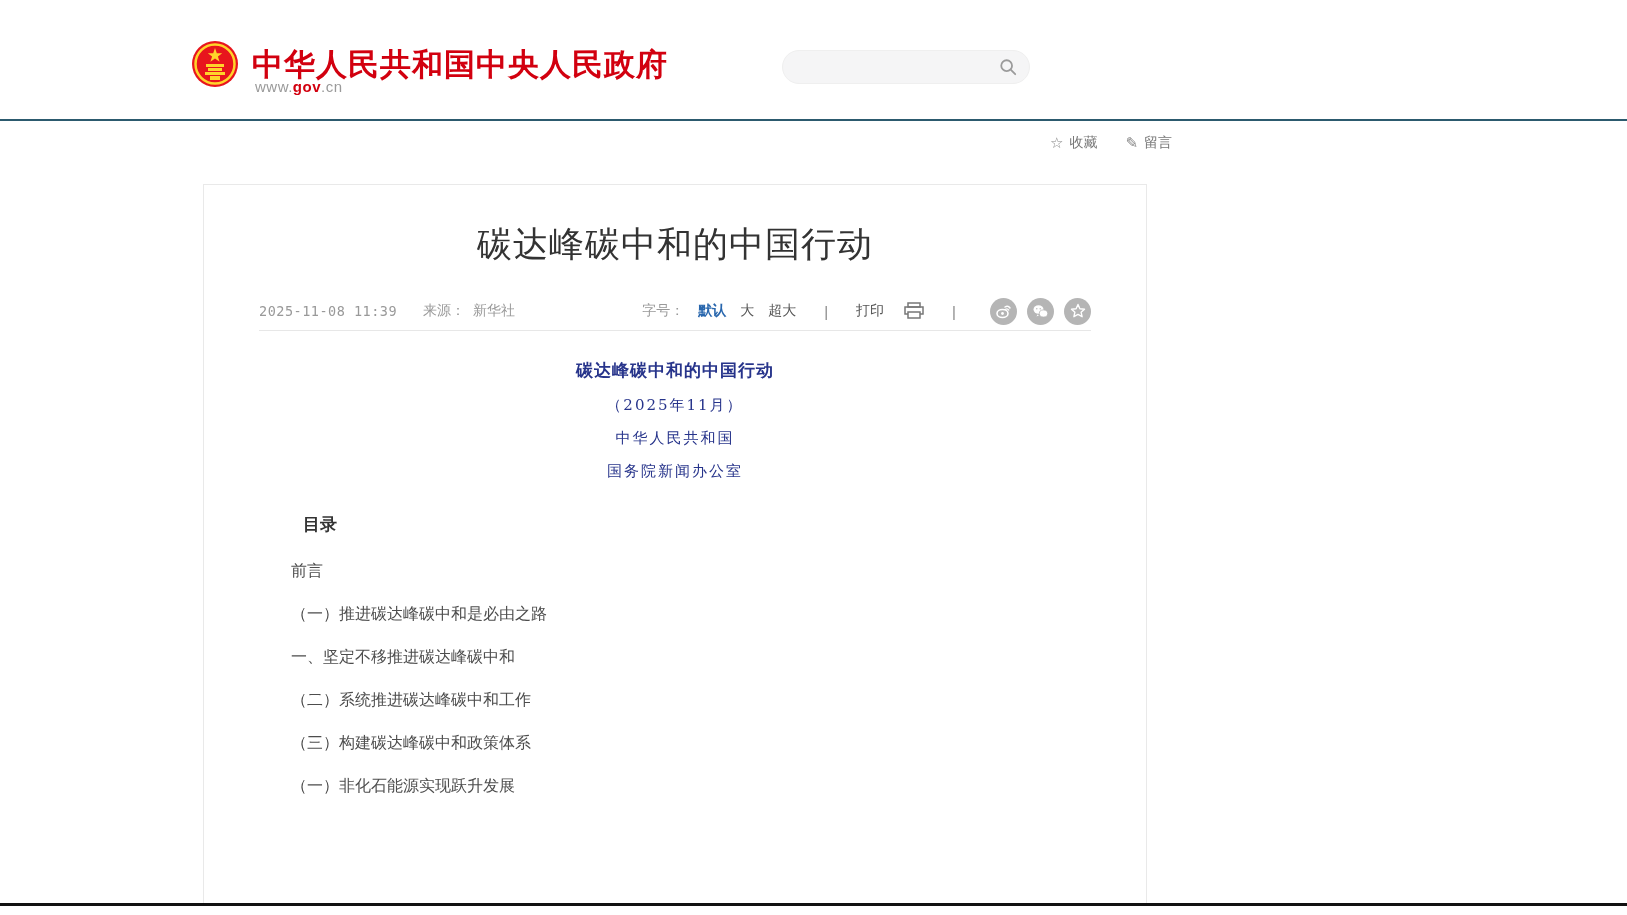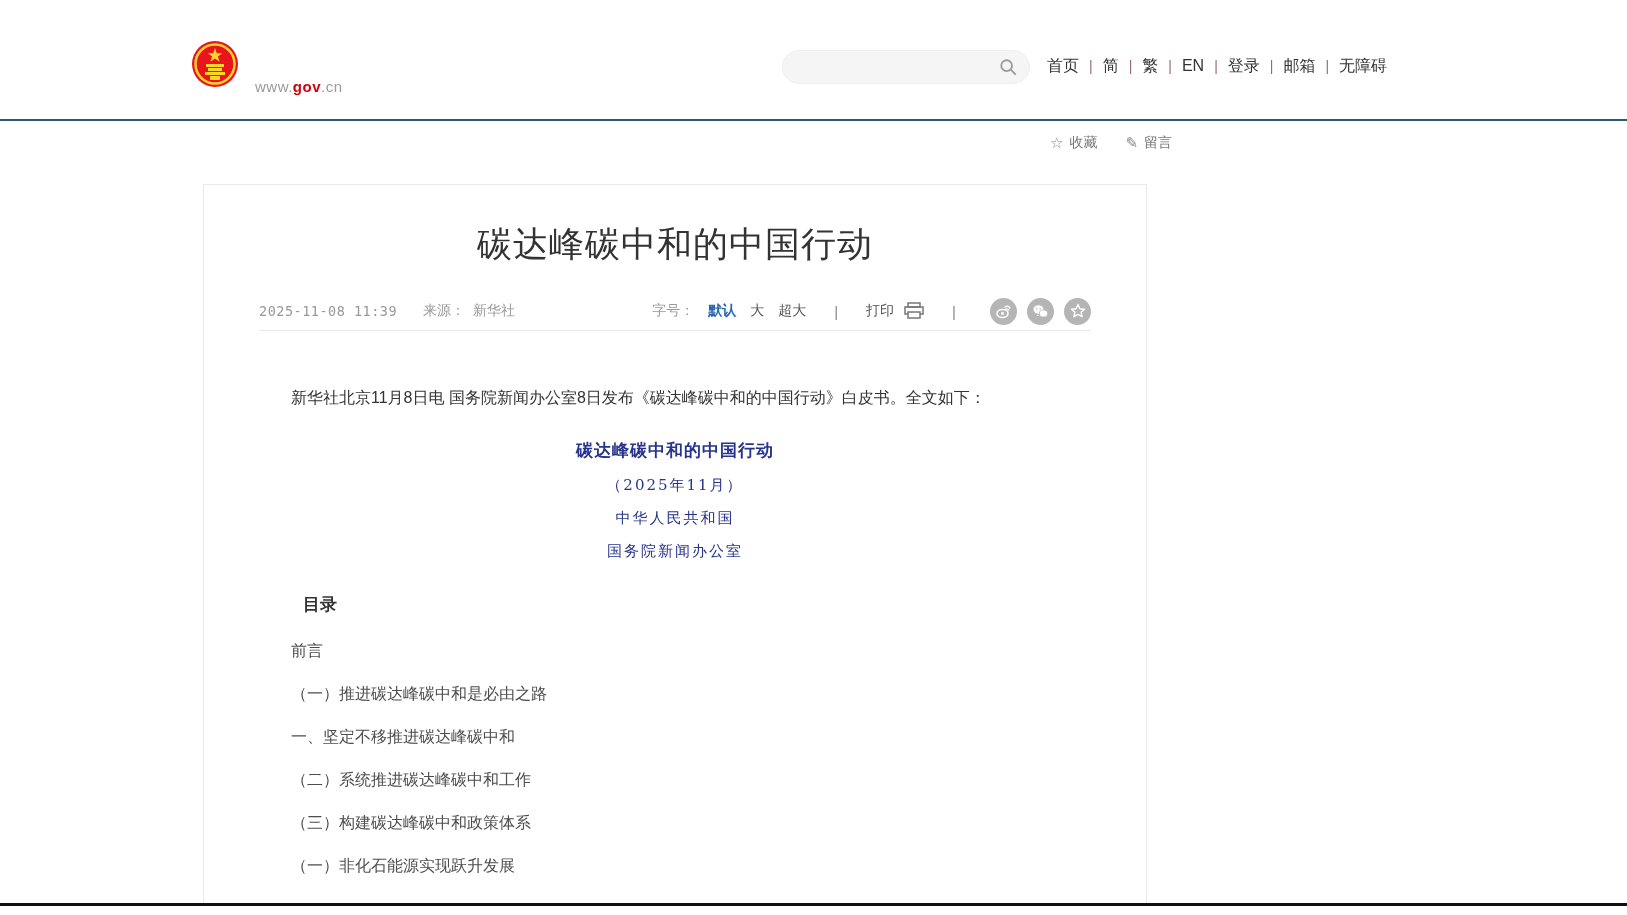--- a/index.html
+++ b/index.html
@@ -63,21 +63,21 @@
     margin-top:32px; height:22px;
     display:flex; align-items:center; justify-content:space-between;
     font-size:14px; color:#999;
   }
   .meta-left { display:flex; align-items:center; gap:26px; }
   .meta-date { font-family:"DejaVu Sans Mono","Liberation Mono",monospace; font-size:13.5px; letter-spacing:0.5px; }
   .meta-right { display:flex; align-items:center; gap:14px; }
   .fz-default { color:#2866ad; font-weight:bold; cursor:pointer; }
   .fz-opt { color:#555; cursor:pointer; }
   .meta-sep { color:#888; margin:0 14px; font-size:15px; }
-  .print-wrap { display:flex; align-items:center; gap:10px; color:#555; cursor:pointer; }
+  .print-wrap { display:flex; align-items:center; gap:20px; color:#555; cursor:pointer; }
   .share-icons { display:flex; align-items:center; gap:10px; margin-left:6px; }
   .share-circle {
     width:27px; height:27px; border-radius:50%; background:#b5b5b5;
     display:flex; align-items:center; justify-content:center; cursor:pointer;
   }
   .meta-divider { margin-top:8px; border-top:1px solid #e7e7e7; }
   
   .lead-para {
     margin-top:54px; font-size:16px; color:#333; line-height:1.6;
     text-indent:2em;
@@ -98,33 +98,31 @@
     <svg width="48" height="48" viewBox="0 0 48 48">
       <circle cx="24" cy="24" r="23" fill="#e8151d"></circle>
       <circle cx="24" cy="24" r="19.5" fill="none" stroke="#ffd42a" stroke-width="2.5"></circle>
       <polygon fill="#ffd42a" points="24,8 25.8,13.2 31.2,13.2 26.9,16.5 28.6,21.7 24,18.5 19.4,21.7 21.1,16.5 16.8,13.2 22.2,13.2"></polygon>
       <rect x="15" y="24" width="18" height="3" fill="#ffd42a"></rect>
       <rect x="17" y="28" width="14" height="3" fill="#ffd42a"></rect>
       <rect x="14" y="32" width="20" height="3" fill="#ffd42a"></rect>
       <rect x="19" y="36" width="10" height="4" fill="#ffd42a"></rect>
     </svg>
   </div>
+  <div class="site-title">中华人民共和国中央人民政府</div>
   <div class="site-url"><span>www.</span><span class="gov">gov</span><span>.cn</span></div>
 
   <div class="search-box">
     <input class="search-input" type="text" placeholder="" style="">
     <svg class="magnifier" viewBox="0 0 20 20">
       <circle cx="8.5" cy="8.5" r="6" fill="none" stroke="#9b9b9b" stroke-width="2"></circle>
       <line x1="13" y1="13" x2="18" y2="18" stroke="#9b9b9b" stroke-width="2" stroke-linecap="round"></line>
     </svg>
   </div>
 
-  <nav class="top-nav">
-    <span class="nav-link">首页</span><span class="sep">|</span><span class="nav-link">简</span><span class="sep">|</span><span class="nav-link">繁</span><span class="sep">|</span><span class="nav-link">EN</span><span class="sep">|</span><span class="nav-link">登录</span><span class="sep">|</span><span class="nav-link">邮箱</span><span class="sep">|</span><span class="nav-link">无障碍</span>
-  </nav>
 </header>
 
 <div class="action-row">
   <span class="action-item">
     <span class="glyph">☆</span>
     <span>收藏</span>
   </span>
   <span class="action-item">
     <span class="glyph">✎</span>
     <span>留言</span>
@@ -176,21 +174,20 @@
           <svg width="16" height="16" viewBox="0 0 16 16">
             <polygon points="8,1.5 9.9,5.7 14.5,6.2 11.1,9.2 12.1,13.7 8,11.4 3.9,13.7 4.9,9.2 1.5,6.2 6.1,5.7" fill="none" stroke="#fff" stroke-width="1.4" stroke-linejoin="round"></polygon>
           </svg>
         </span>
       </span>
     </div>
   </div>
 
   <div class="meta-divider"></div>
 
-  <p class="lead-para">新华社北京11月8日电 国务院新闻办公室8日发布《碳达峰碳中和的中国行动》白皮书。全文如下：</p>
 
   <div class="doc-head">
     <div class="doc-title">碳达峰碳中和的中国行动</div>
     <div class="doc-line">（2025年11月）</div>
     <div class="doc-line">中华人民共和国</div>
     <div class="doc-line">国务院新闻办公室</div>
   </div>
 
   <div class="toc-heading">目录</div>
   <div class="toc-item">前言</div>

